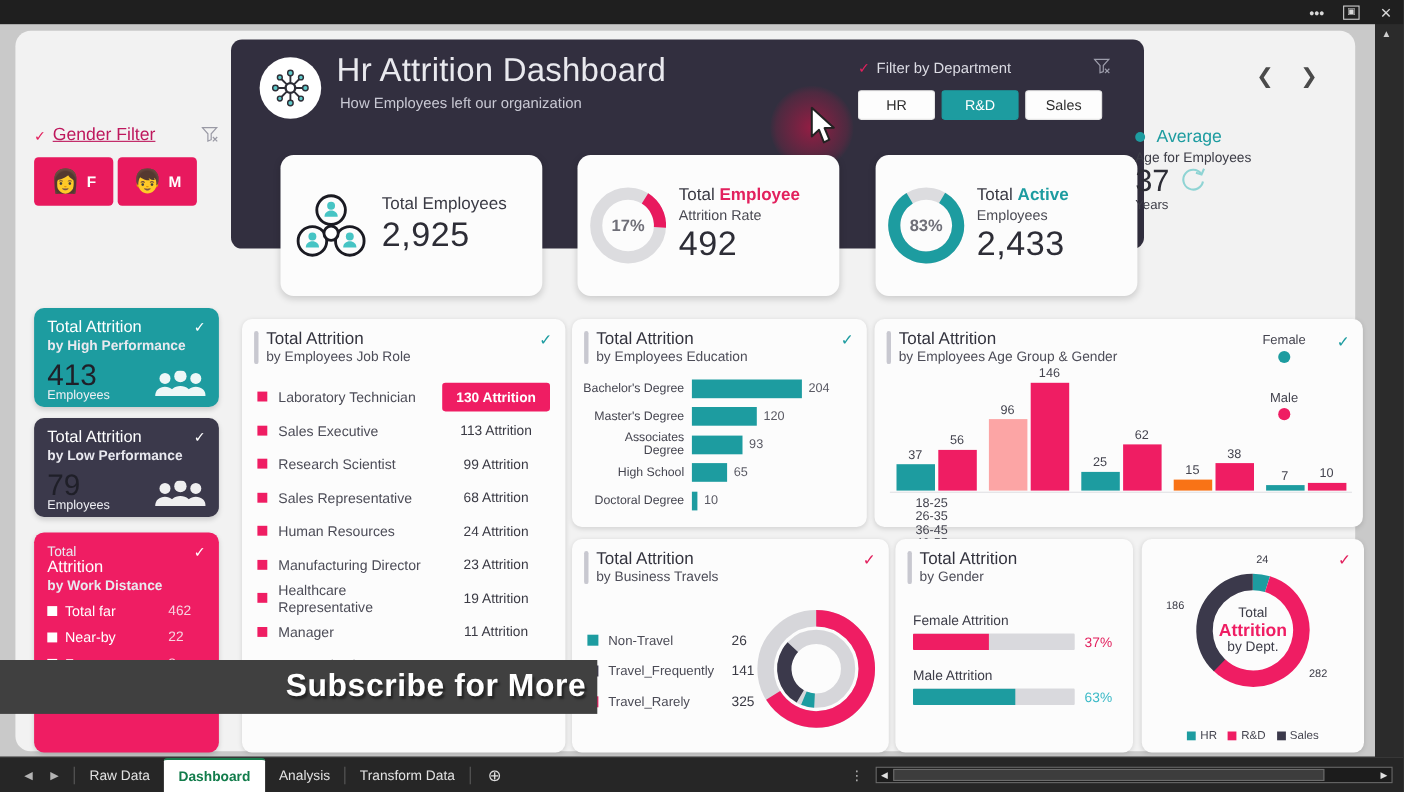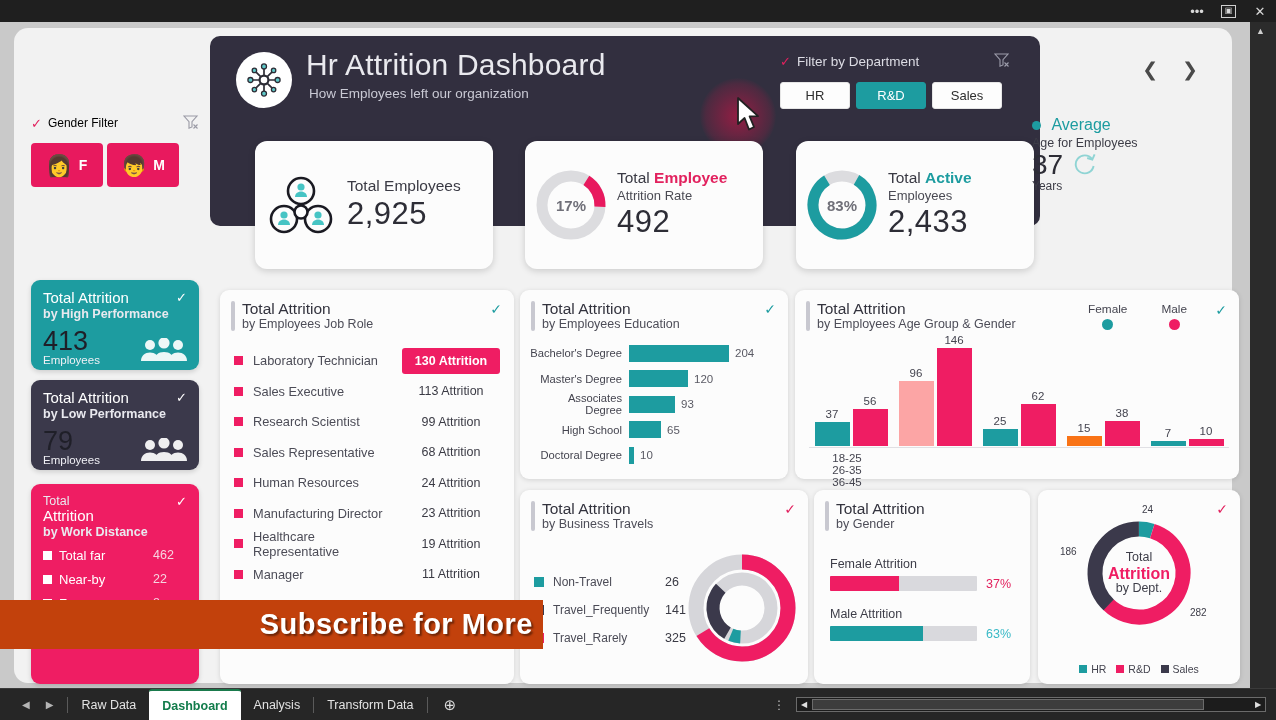--- a/index.html
+++ b/index.html
@@ -117,21 +117,21 @@
              background: #1d9ca0; margin-right: 6px; vertical-align: middle; }
   .avg-title { color: #1d9ca0; font-size: 16px; display: inline; }
   .avg-sub { color: #3c3c46; font-size: 12.5px; margin-top: 2px; }
   .avg-num { font-size: 28px; color: #2d2d36; margin-top: 1px; line-height: 1;}
   .avg-unit { font-size: 12px; color: #3c3c46; }
 
   
   .gender-filter { position: absolute; top: 86px; left: 17px; width: 168px; }
   .gf-head { display: flex; align-items: center; gap: 6px; }
   .gf-check { color: #e2215e; font-size: 13px; }
-  .gf-label { color: #000000; font-size: 12px; flex: 1; }
+  .gf-label { color: #be185d; font-size: 16px; flex: 1; text-decoration: underline; }
   .gf-funnel { color: #9a9aa5; font-size: 14px; }
   .gf-btns { display: flex; gap: 4px; margin-top: 11px; }
   .gf-btn {
     background: #e8195e; border-radius: 4px; width: 72px; height: 44px;
     display: flex; align-items: center; justify-content: center; gap: 6px;
     cursor: pointer;
   }
   .gf-btn .face { font-size: 21px; line-height: 1; }
   .gf-btn .gl { color: #fff; font-size: 14px; font-weight: 700; }
 
@@ -182,21 +182,21 @@
 
   
   #panel-edu { top: 262px; left: 506px; width: 268px; height: 189px; }
   .edu-row { display: flex; align-items: center; height: 25.5px; padding-left: 10px; }
   .edu-lbl { font-size: 11.2px; color: #44444f; width: 92px; text-align: right; margin-right: 7px; }
   .edu-bar { height: 17px; background: #1d9ca0; }
   .edu-val { font-size: 11.5px; color: #5a5a64; margin-left: 6px; }
 
   
   #panel-age { top: 262px; left: 781px; width: 444px; height: 189px; }
-  .age-legend { position: absolute; top: 12px; right: 52px; display: flex; gap: 34px; }
+  .age-legend { position: absolute; top: 12px; right: 52px; display: flex; gap: 24px; flex-direction: column; }
   .al-i { text-align: center; }
   .al-t { font-size: 11.8px; color: #44444f; }
   .al-d { width: 11px; height: 11px; border-radius: 50%; margin: 3px auto 0; }
   .age-plot { position: absolute; left: 14px; right: 10px; top: 58px; height: 98px;
               display: flex; align-items: flex-end; justify-content: space-around; }
   .age-grp { display: flex; align-items: flex-end; gap: 3px; position: relative; height: 100%; }
   .age-bar { width: 35px; position: relative; }
   .age-bar .bl { position: absolute; bottom: 100%; left: 0; right: 0; text-align: center;
                  font-size: 11.5px; color: #44444f; margin-bottom: 2px; }
   .age-axis { position: absolute; left: 14px; right: 10px; top: 157px; height: 1px; background: #e0e0e4; }
@@ -233,21 +233,21 @@
   .dd-c3 { font-size: 12.5px; color: #3d3d48; }
   .dd-lab { position: absolute; font-size: 10px; color: #3d3d48; }
   .dd-legend { position: absolute; bottom: 9px; left: 0; right: 0;
                display: flex; justify-content: center; gap: 10px; }
   .ddl { display: flex; align-items: center; gap: 4px; font-size: 10.5px; color: #44444f; }
   .ddl i { width: 8px; height: 8px; display: block; }
 
   
   .subscribe {
     position: absolute; top: 600px; left: 0; width: 543px; height: 49px;
-    background: #c2410c; z-index: 60;
+    background: #404040; z-index: 60;
     display: flex; align-items: center; justify-content: flex-end;
     padding-right: 10px;
   }
   .subscribe span {
     color: #ffffff; font-size: 29px; font-weight: 700;
     text-shadow: 2px 2px 2px rgba(0,0,0,.45);
     letter-spacing: .5px;
   }
 
   

